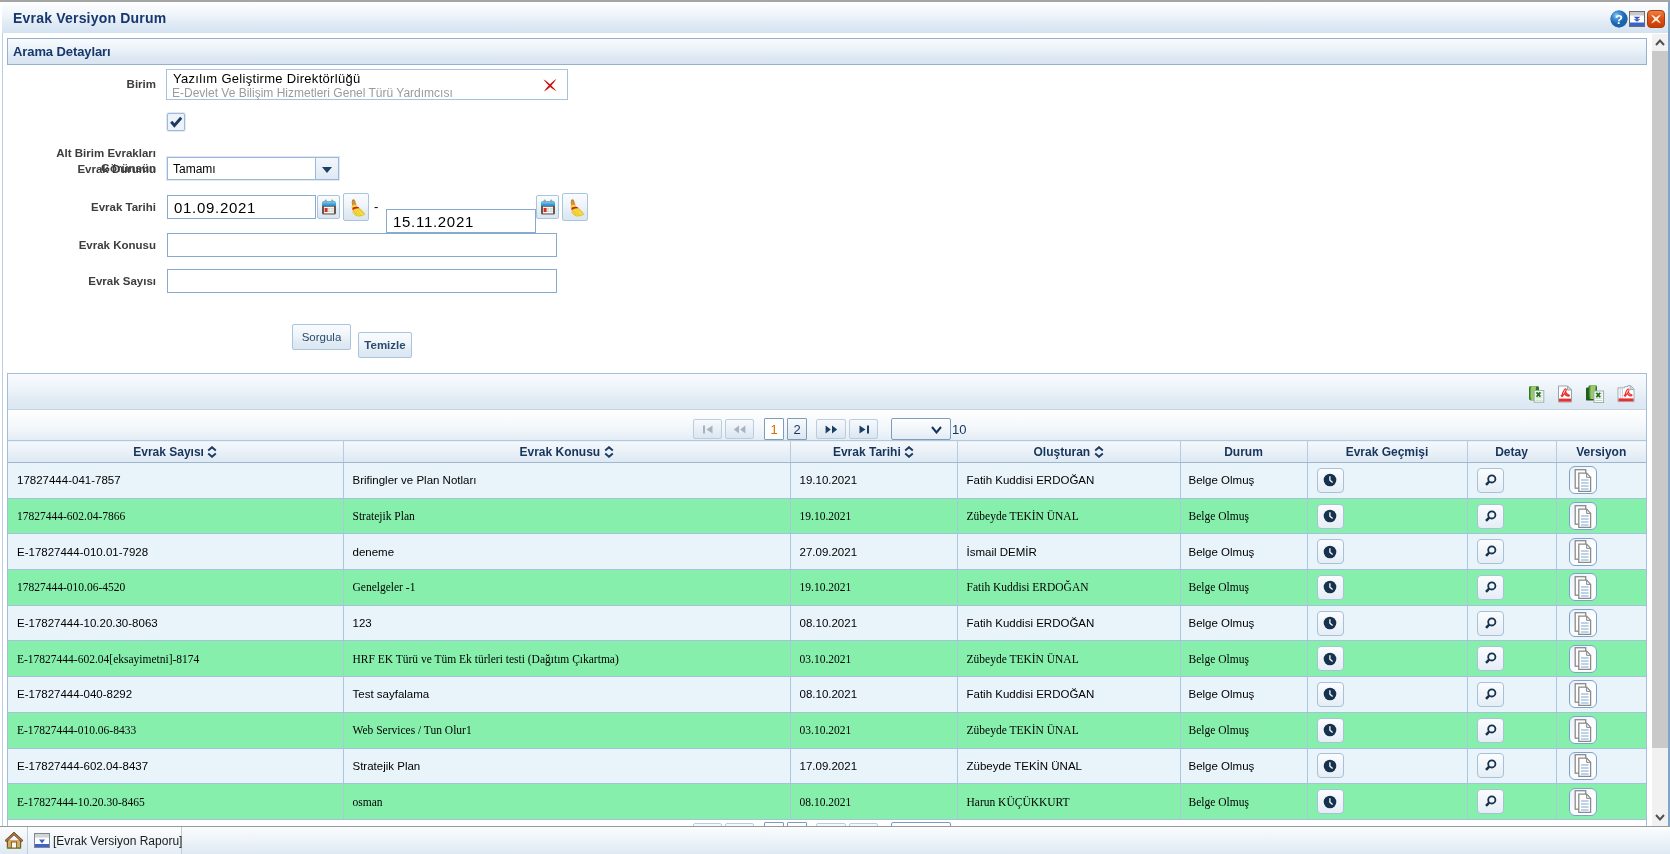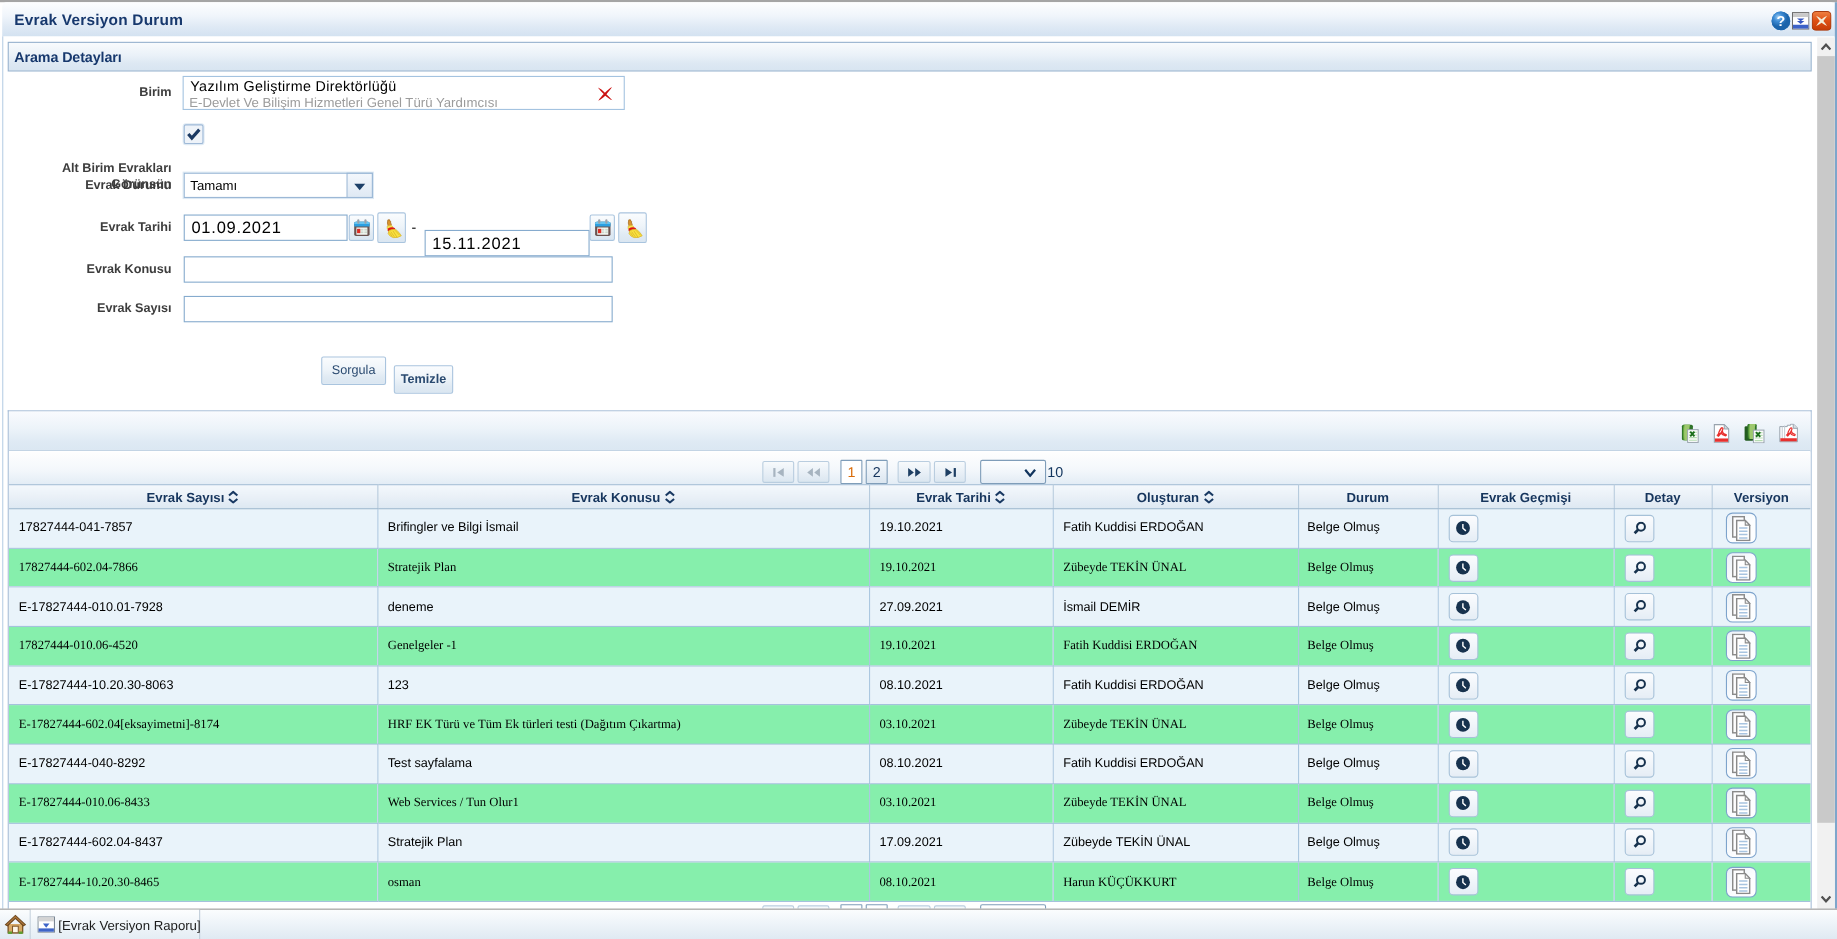--- a/index.html
+++ b/index.html
@@ -325,21 +325,21 @@
               <path d="M1.2 4.4 L5 1.2 L8.8 4.4" stroke="#1a3a63" stroke-width="1.9" fill="none"></path>
               <path d="M1.2 7.6 L5 10.8 L8.8 7.6" stroke="#1a3a63" stroke-width="1.9" fill="none"></path>
             </svg></th>
      <th>Durum</th>
           <th>Evrak Geçmişi</th>
           <th>Detay</th>
           <th>Versiyon</th>
    </tr>
    <tr class="odd">
           <td>17827444-041-7857</td>
-          <td>Brifingler ve Bilgi İsmail</td>
+          <td>Brifingler ve Plan Notları</td>
           <td>19.10.2021</td>
           <td>Fatih Kuddisi ERDOĞAN</td>
           <td style="padding-left:8px">Belge Olmuş</td>
           <td>
             <div class="rowbtn">
               <svg width="14" height="14" viewBox="0 0 14 14">
                 <use href="#clock"></use>
               </svg>
             </div>
           </td>

